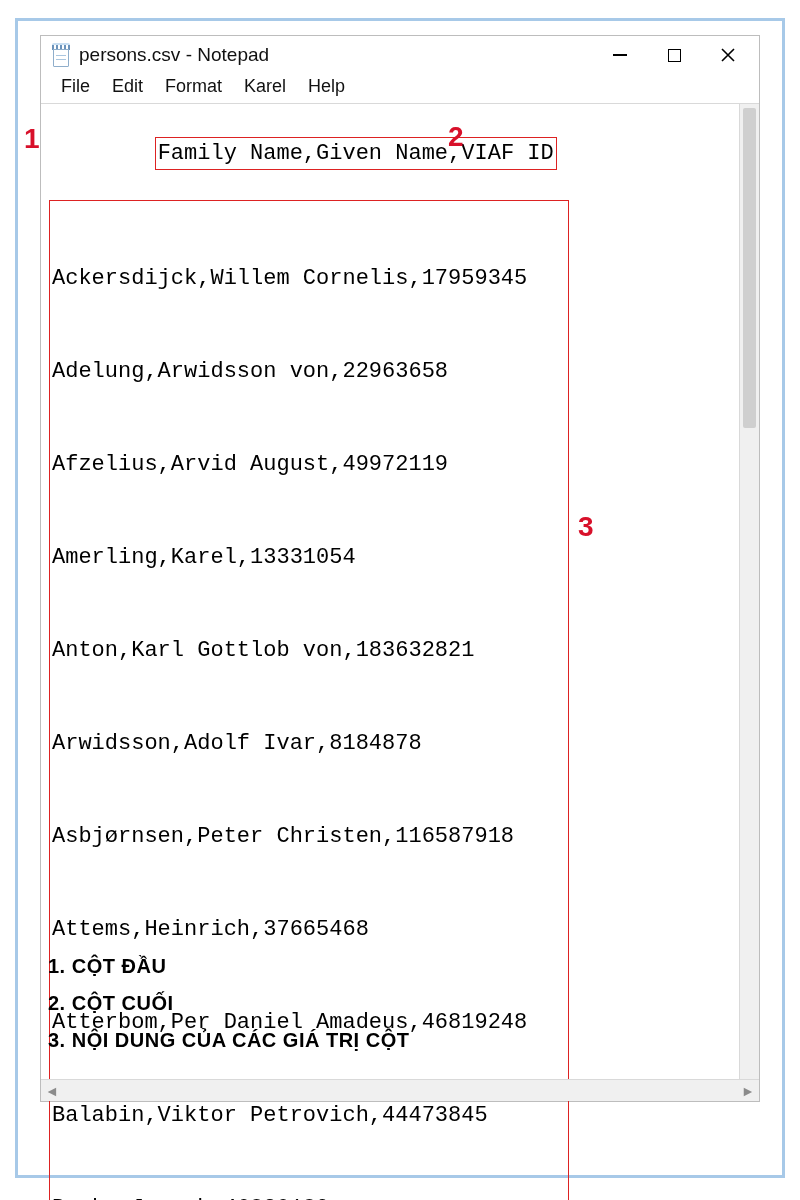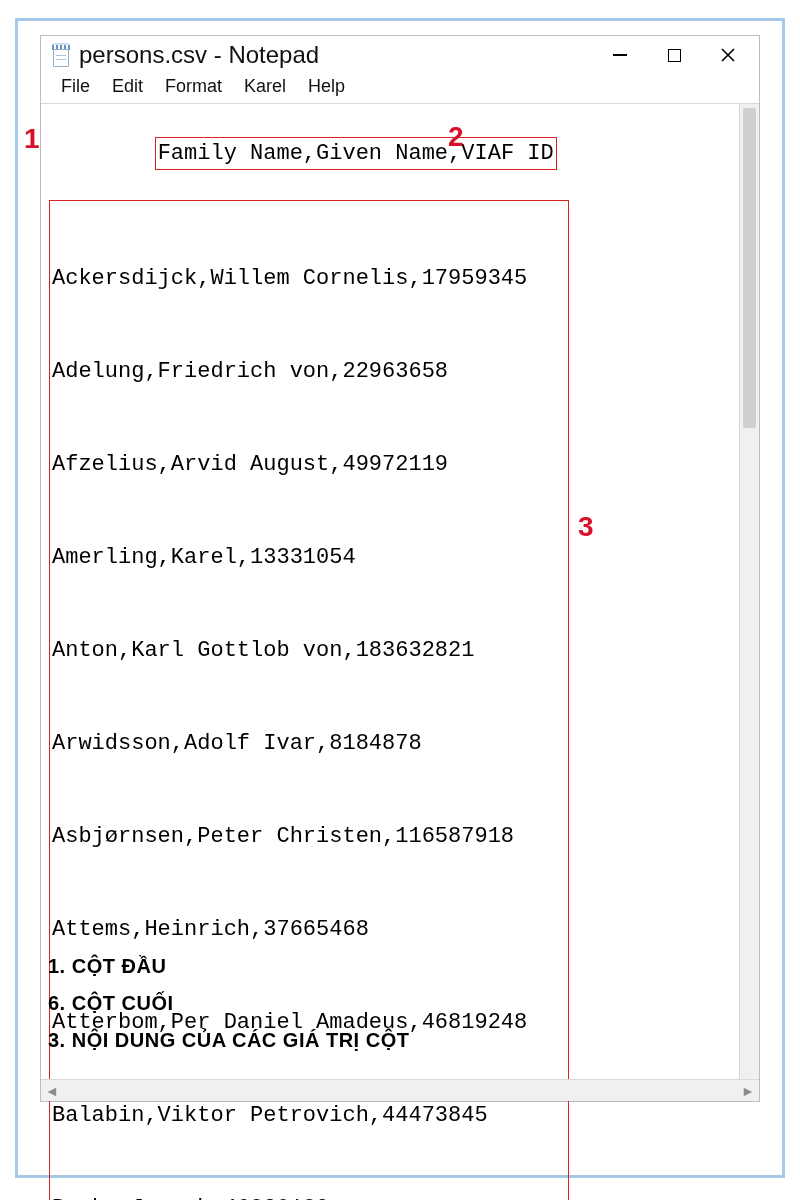--- a/index.html
+++ b/index.html
@@ -37,21 +37,21 @@
 .icon-notepad .pad::after{
   content:""; position:absolute; left:2px; right:2px; height:1px; background:#aac6df;
 }
 .icon-notepad .pad::before{ top:5px;} .icon-notepad .pad::after{ top:9px;}
 .icon-notepad .coil{
   position:absolute; top:0; left:1px; right:1px; height:7px;
   background:repeating-linear-gradient(90deg,#6b93bb 0 2px,transparent 2px 4px);
   border-top:2px solid #c9dff2;
   border-radius:2px 2px 0 0;
 }
-.title{ font-size:24px; color:#111; flex:1; }
+.title{ font-size:19px; color:#111; flex:1; }
 .winbtns{ display:flex; gap:0; }
 .winbtn{ width:54px; height:34px; display:flex; align-items:center; justify-content:center; }
 .winbtn svg{ width:14px; height:14px; }
 .winbtn .min{ width:14px; height:1.8px; background:#000; }
 .winbtn .max{ width:13px; height:13px; border:1.8px solid #000; }
 
 .menubar{
   display:flex; gap:2px; padding:0 6px 4px 10px; background:#fff;
   font-size:18px; color:#111;
 }
@@ -140,21 +140,21 @@
       <div class="menuitem">Format</div>
       <div class="menuitem">Karel</div>
       <div class="menuitem">Help</div>
     </div>
 
     <div class="content-area">
       <div class="editor">
         <span class="header-line">Family Name,Given Name,VIAF ID</span>
         <div class="body-box">
           <div class="line">Ackersdijck,Willem Cornelis,17959345</div>
-          <div class="line">Adelung,Friedrich von,22963658</div>
+          <div class="line">Adelung,Arwidsson von,22963658</div>
           <div class="line">Afzelius,Arvid August,49972119</div>
           <div class="line">Amerling,Karel,13331054</div>
           <div class="line">Anton,Karl Gottlob von,183632821</div>
           <div class="line">Arwidsson,Adolf Ivar,8184878</div>
           <div class="line">Asbjørnsen,Peter Christen,116587918</div>
           <div class="line">Attems,Heinrich,37665468</div>
           <div class="line">Atterbom,Per Daniel Amadeus,46819248</div>
           <div class="line">Balabin,Viktor Petrovich,44473845</div>
           <div class="line">Banks,Joseph,46830189</div>
           
@@ -180,17 +180,17 @@
       </div>
     </div>
   </div>
 
   <div class="annot a1">1</div>
   <div class="annot a2">2</div>
   <div class="annot a3">3</div>
 
   <div class="legend">
     <div>1. CỘT ĐẦU</div>
-    <div>6. CỘT CUỐI</div>
+    <div>2. CỘT CUỐI</div>
     <div>3. NỘI DUNG CỦA CÁC GIÁ TRỊ CỘT</div>
   </div>
 
 </div>
 
 </body></html>

